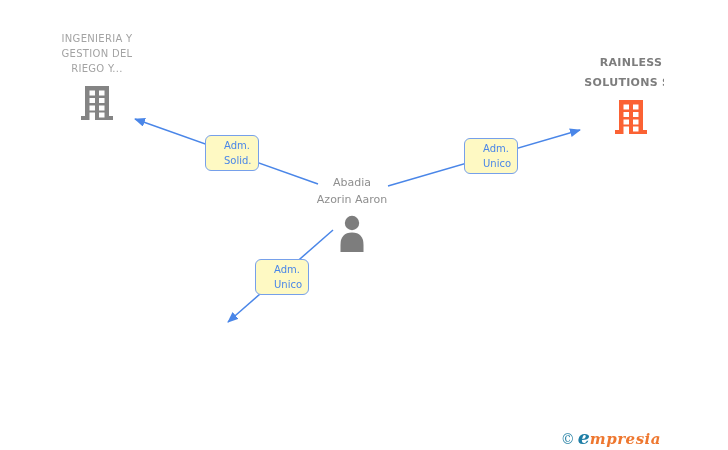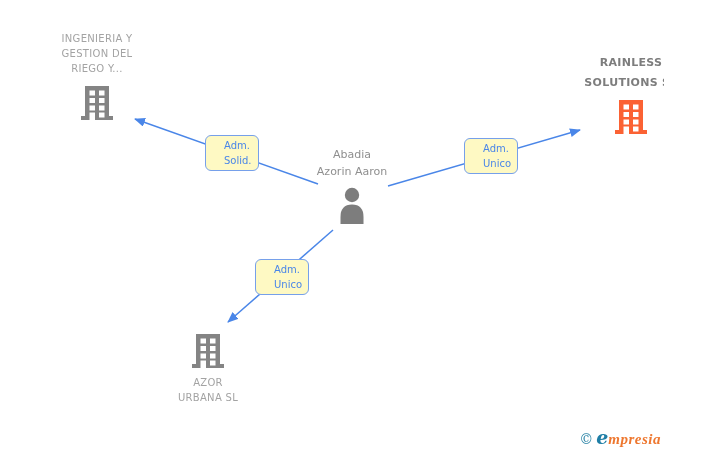--- a/index.html
+++ b/index.html
@@ -31,20 +31,21 @@
     font-weight: bold;
     font-size: 11px;
     line-height: 20px;
     color: #7d7d7d;
   }
   .person-label {
     font-size: 11px;
     line-height: 17px;
     text-align: center;
     color: #8f8f8f;
+    margin-top: 28px;
   }
 
   
   .edge-label {
     box-sizing: border-box;
     background: #fef9c3;
     border: 1.5px solid #76a0ea;
     border-radius: 6px;
     color: #4a86e8;
     font-size: 10px;
@@ -60,21 +61,21 @@
   #brand {
     position: absolute;
     right: 3px;
     bottom: 2px;
     font-family: "DejaVu Serif", "Liberation Serif", serif;
     font-style: italic;
     white-space: nowrap;
   }
   #brand .copy { color: #2e86a8; font-size: 14px; margin-right: 3px; font-style: normal; }
   #brand .initial { color: #1e7ea6; font-size: 19px; font-weight: bold; }
-  #brand .rest { color: #ee772f; font-size: 15px; font-weight: bold; letter-spacing: 0.5px; font-family: Liberation Serif, serif; }
+  #brand .rest { color: #ee772f; font-size: 15px; font-weight: bold; letter-spacing: 0.5px; }
 </style>
 </head>
 <body>
 
 <div id="canvas">
 
   <svg width="0" height="0" style="position:absolute">
     <defs>
       <g id="bld">
         <rect x="1" y="31" width="32" height="4" fill="currentColor"></rect>
@@ -122,27 +123,20 @@
   </div>
 
   <div class="abs" style="left:292px; top:146px; width:120px;">
     <div class="person-label prelines">Abadia
 Azorin Aaron</div>
     <svg class="icon-svg" style="color:#7d7d7d; margin:7px auto 0;" width="30" height="38" viewBox="0 0 30 38">
         <use href="#prsn"></use>
       </svg>
   </div>
 
-  <div class="abs" style="left:148px; top:333px; width:120px;">
-    <svg class="icon-svg" style="color:#848484; margin:0 auto 6px;" width="34" height="36" viewBox="0 0 34 36">
-        <use href="#bld"></use>
-      </svg>
-    <div class="company-label prelines">AZOR
-URBANA SL</div>
-  </div>
 
   <div class="abs edge-label prelines" style="left:205px; top:135px;">Adm.
 Solid.</div>
   <div class="abs edge-label prelines" style="left:464px; top:138px;">Adm.
 Unico</div>
   <div class="abs edge-label prelines" style="left:255px; top:259px;">Adm.
 Unico</div>
 
   <div id="brand">
     <span class="copy">©</span><span class="initial">e</span><span class="rest">mpresia</span>

